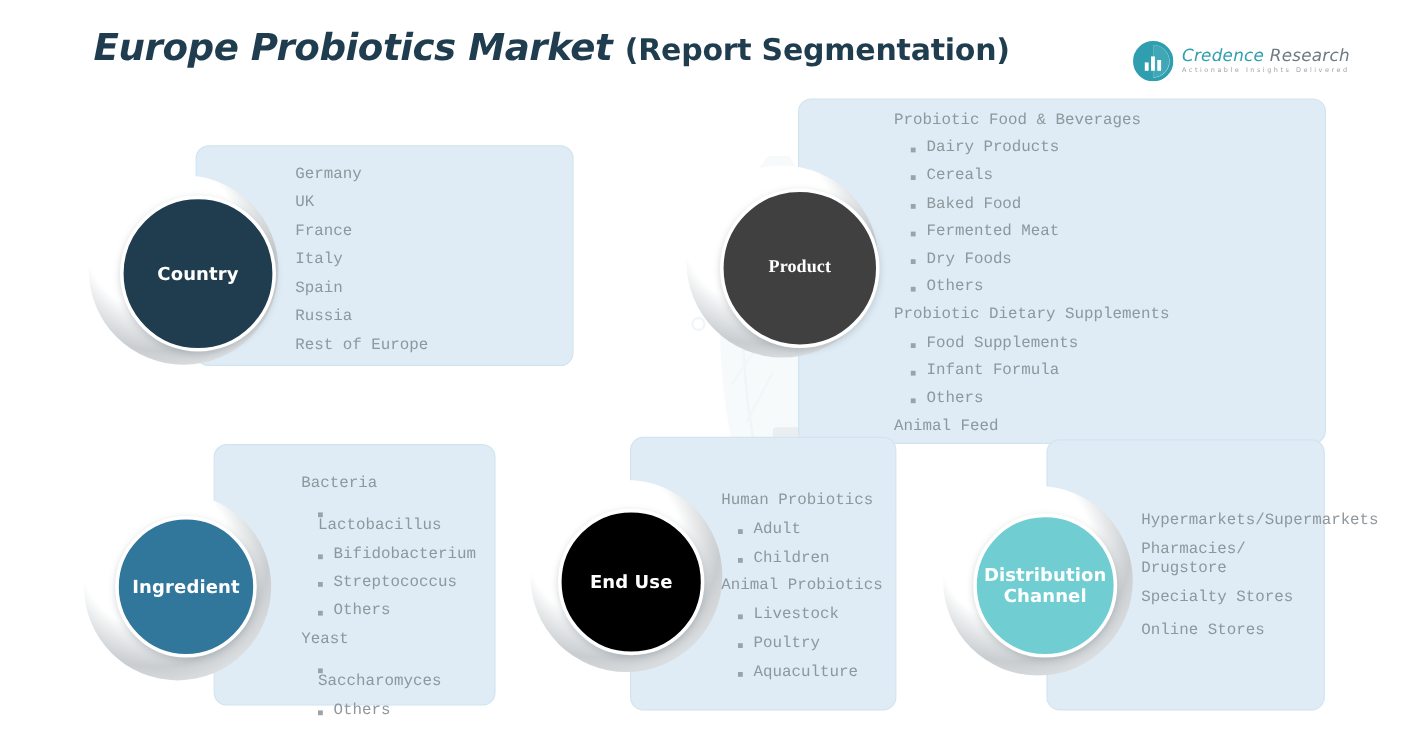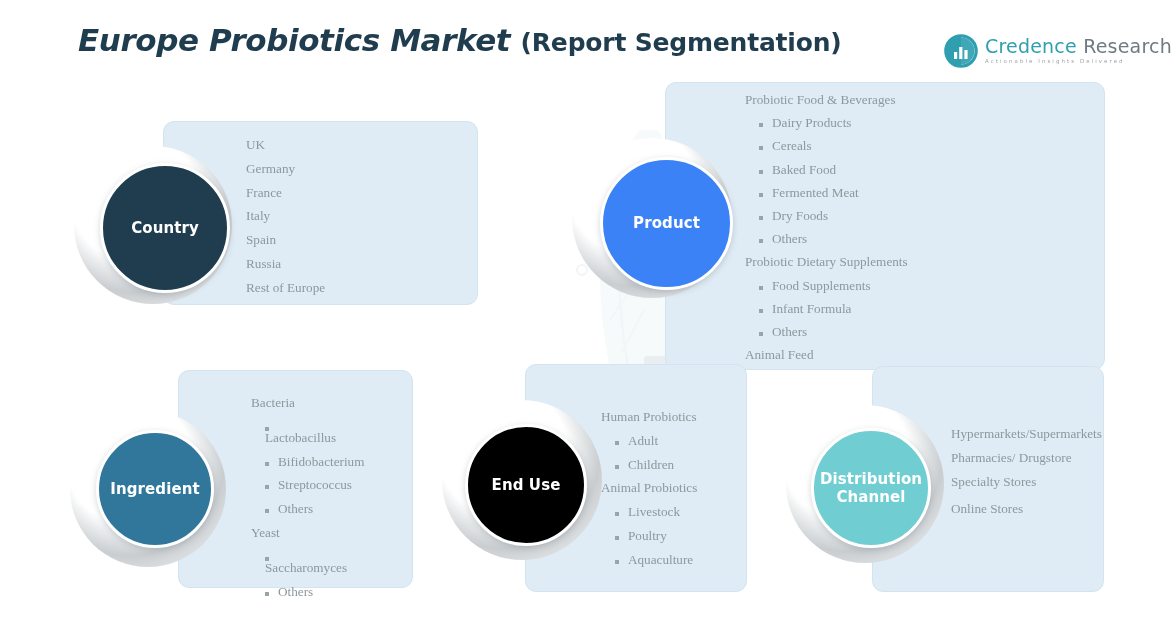--- a/index.html
+++ b/index.html
@@ -58,23 +58,24 @@
     top: 30px;
     width: 190px;
     height: 42px;
     display: flex;
     align-items: center;
   }
   .logo-mark { width: 34px; height: 34px; flex: 0 0 34px; }
   .logo-text { margin-left: 7px; line-height: 1; }
   .logo-name {
     font-family: "DejaVu Sans", sans-serif;
-    font-size: 19px;
+    font-size: 14px;
     letter-spacing: 0.2px;
     white-space: nowrap;
+    font-style: italic;
   }
   .logo-name .c1 { color: #2f9fb0; }
   .logo-name .c2 { color: #6f7b83; }
   .logo-tag {
     font-family: "DejaVu Sans", sans-serif;
     font-size: 5.4px;
     color: #9aa4ab;
     letter-spacing: 2.1px;
     margin-top: 3px;
     white-space: nowrap;
@@ -111,21 +112,21 @@
     font-family: "DejaVu Sans", sans-serif;
     font-weight: bold;
     font-size: 15px;
     line-height: 1.22;
     letter-spacing: 0.1px;
     box-shadow: 0 2px 6px rgba(90,105,115,0.28);
   }
 
   .list {
     position: absolute;
-    font-family: Liberation Serif, serif;
+    font-family: Liberation Mono, monospace;
     font-size: 13.2px;
     color: #8e979d;
     line-height: 1;
   }
   .list .row {
     display: flex;
     align-items: flex-start;
     white-space: nowrap;
   }
   .list .row.head { padding-left: 0; }
@@ -179,25 +180,25 @@
 
   <div class="seg">
     <div class="panel" style="left:163px; top:121px; width:315px; height:184px;"></div>
     <div class="ring" style="left:74px; top:146px; width:158px; height:158px;"></div>
     <div class="bubble" style="left:100px; top:163px; width:130px; height:130px; background:#1f3d4e;">
       <span>Country</span>
     </div>
     <div class="list" style="left:246px; top:138px; width:225px;">
       <div class="row head" style="margin-bottom:10.6px;">
         <span class="bullet"></span>
+        <span>Germany</span>
+      </div>
+      <div class="row head" style="margin-bottom:10.6px;">
+        <span class="bullet"></span>
         <span>UK</span>
-      </div>
-      <div class="row head" style="margin-bottom:10.6px;">
-        <span class="bullet"></span>
-        <span>Germany</span>
       </div>
       <div class="row head" style="margin-bottom:10.6px;align-items:flex-end;">
         <span class="bullet"></span>
         <span>France</span>
       </div>
       <div class="row head" style="margin-bottom:10.6px;">
         <span class="bullet"></span>
         <span>Italy</span>
       </div>
       <div class="row head" style="margin-bottom:10.6px;">
@@ -211,21 +212,21 @@
       <div class="row head">
         <span class="bullet"></span>
         <span>Rest of Europe</span>
       </div>
     </div>
   </div>
 
   <div class="seg">
     <div class="panel" style="left:665px; top:82px; width:440px; height:288px;"></div>
     <div class="ring" style="left:572px; top:138px; width:160px; height:160px;"></div>
-    <div class="bubble" style="left:600px; top:157px; width:133px; height:133px; background:#3b82f6;">
+    <div class="bubble" style="left:600px; top:157px; width:133px; height:133px; background:#404040;font-family:Liberation Serif, serif;">
       <span>Product</span>
     </div>
     <div class="list" style="left:745px; top:93px; width:350px;">
       <div class="row head" style="margin-bottom:10px;">
         <span class="bullet"></span>
         <span>Probiotic Food &amp; Beverages</span>
       </div>
       <div class="row item" style="margin-bottom:10px;">
         <span class="bullet"></span>
         <span>Dairy Products</span>

